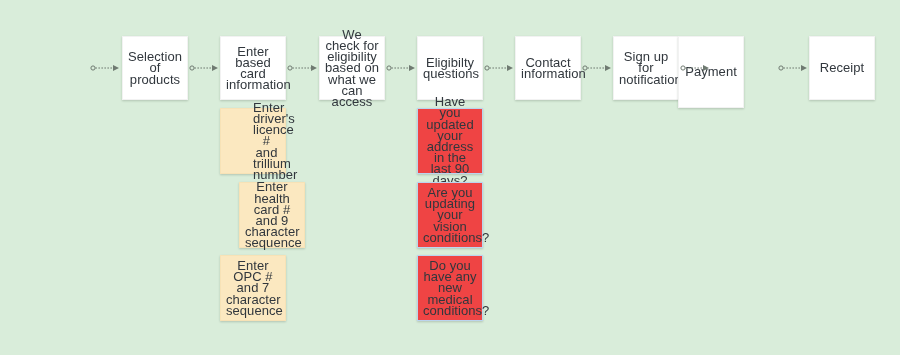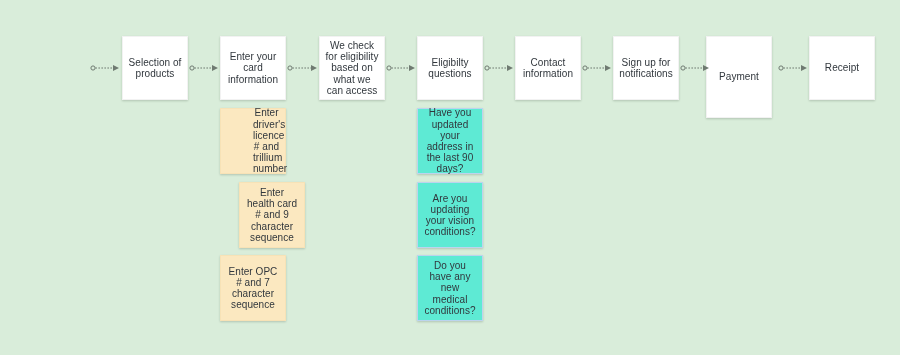--- a/index.html
+++ b/index.html
@@ -22,42 +22,42 @@
 
   
   .node {
     position: absolute;
     box-sizing: border-box;
     display: flex;
     align-items: center;
     justify-content: center;
     text-align: center;
     padding: 4px 5px;
-    font-size: 10px;
+    font-size: 13px;
     line-height: 11.2px;
     color: #31373d;
     letter-spacing: 0.05px;
     box-shadow: 0 1px 2px rgba(40, 60, 40, 0.22);
   }
   .node-text {
     display: block;
     width: 100%;
     white-space: pre-line;
   }
 
   .node.process {
     background: #ffffff;
     border: 1px solid #f2f2f2;
   }
   .node.note-yellow {
     background: #fbe8c0;
     border: 1px solid #f7e2b6;
   }
   .node.note-blue {
-    background: #5eead4;
+    background: #ef4444;
     border: 1px solid #bcd4ee;
   }
 
   
   .connector {
     position: absolute;
     height: 12px;
     display: block;
   }
   .connector svg {
@@ -69,40 +69,40 @@
 <body>
 
 <div id="canvas">
 
 
   <div class="node process" style="left:122px; top:36px; width:66px; height:64px;">
     <span class="node-text">Selection of products</span>
   </div>
 
   <div class="node process" style="left:220px; top:36px; width:66px; height:64px;">
-    <span class="node-text">Enter your card information</span>
+    <span class="node-text">Enter based card information</span>
   </div>
 
   <div class="node process" style="left:319px; top:36px; width:66px; height:64px;">
     <span class="node-text">We check for eligibility based on what we can access</span>
   </div>
 
   <div class="node process" style="left:417px; top:36px; width:66px; height:64px;">
     <span class="node-text">Eligibilty questions</span>
   </div>
 
   <div class="node process" style="left:613px; top:36px; width:66px; height:64px;">
     <span class="node-text">Sign up for notifications</span>
   </div>
 
   <div class="node process" style="left:515px; top:36px; width:66px; height:64px;">
     <span class="node-text">Contact information</span>
   </div>
 
-  <div class="node process" style="left:706px; top:36px; width:66px; height:82px;">
+  <div class="node process" style="left:678px; top:36px; width:66px; height:72px;">
     <span class="node-text">Payment</span>
   </div>
 
   <div class="node process" style="left:809px; top:36px; width:66px; height:64px;">
     <span class="node-text">Receipt</span>
   </div>
 
   <div class="connector" style="left:90px; top:62px; width:30px;">
     <svg width="30" height="12" viewBox="0 0 30 12">
       <circle cx="3" cy="6" r="2.1" fill="none" stroke="#6f7a71" stroke-width="1"></circle>

